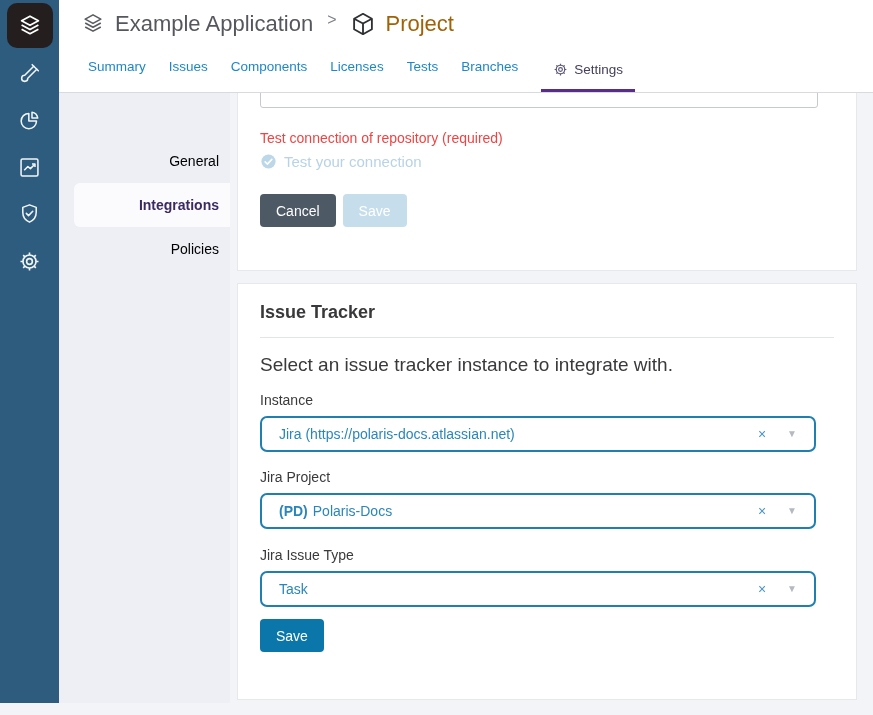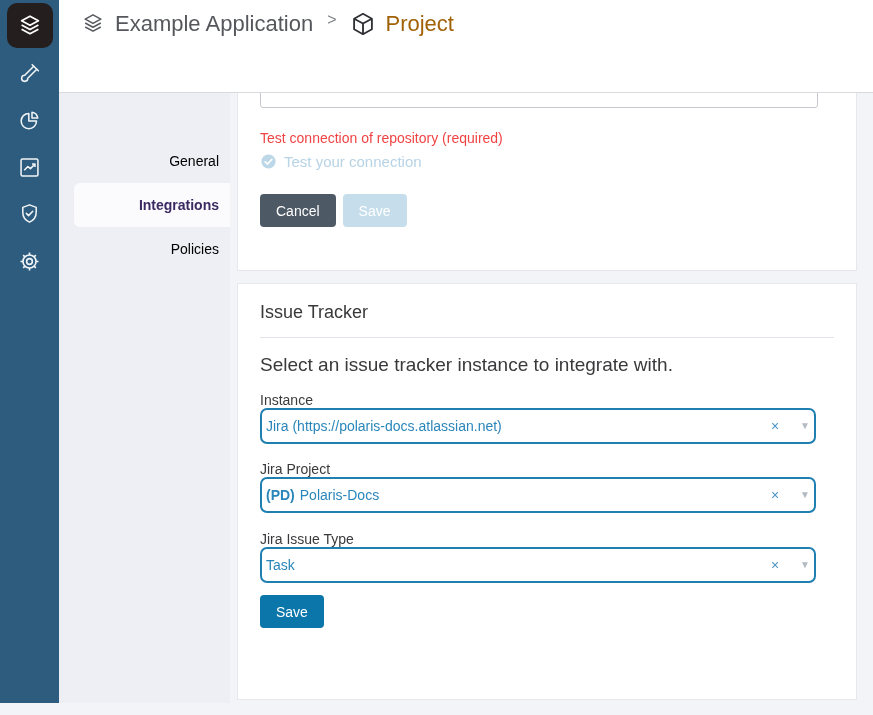--- a/index.html
+++ b/index.html
@@ -76,29 +76,29 @@
   .btn-row { margin-top:24px; display:flex; gap:7px; }
   .btn {
     height:33px; border:none; border-radius:4px; padding:4px 16px;
     font-family:"Liberation Sans", sans-serif; font-size:14px; color:#fff; cursor:pointer;
   }
   .btn.dark { background:#4d5964; }
   .btn.disabled { background:#c6deec; cursor:default; }
   .btn.primary { background:#0a76a9; }
 
   .card-issue { margin-top:12px; height:417px; padding:0 22px; }
-  .it-title { margin-top:17px; font-size:18px; font-weight:400; color:#39393b; line-height:22px; }
+  .it-title { margin-top:17px; font-size:18px; font-weight:700; color:#39393b; line-height:22px; }
   .it-divider { margin-top:14px; border:none; border-top:1px solid #e3e4e9; }
   .it-desc { margin-top:19px; font-size:19px; color:#3a3a3c; line-height:16px; }
   .sel-label { display:block; margin-top:19px; font-size:14px; color:#3a3a3c; line-height:16px; }
   .sel-label.tight { margin-top:17px; }
   .select {
-    width:556px; height:36px; background:#fff;
+    margin-top:8px; width:556px; height:36px; background:#fff;
     border:2px solid #1f7fb1; border-radius:7px;
-    display:flex; align-items:center; padding:0 4px; cursor:pointer;
+    display:flex; align-items:center; padding:0 17px; cursor:pointer;
   }
   .sel-value { flex:1; font-size:14px; color:#2a86ba; white-space:nowrap; overflow:hidden; }
   .sel-value b { font-weight:bold; margin-right:5px; }
   .sel-clear { font-size:14px; color:#4a94c6; margin-right:21px; cursor:pointer; line-height:1; }
   .sel-caret { font-size:10px; color:#b4bac2; cursor:pointer; line-height:1; }
   .save-primary { margin-top:12px; }
 </style>
 </head>
 <body>
 
@@ -158,20 +158,38 @@
     <span class="bc-app">Example Application</span>
     <span class="bc-sep">&gt;</span>
     <span class="bc-icon dark">
       <svg viewBox="0 0 24 24" fill="none" stroke="currentColor" stroke-width="1.7" stroke-linejoin="round" width="26" height="26">
         <path d="M12 2.6 L20.2 7.1 V16.9 L12 21.4 L3.8 16.9 V7.1 Z"></path>
         <path d="M3.8 7.1 L12 11.6 L20.2 7.1 M12 11.6 V21.4"></path>
       </svg>
     </span>
     <span class="bc-project">Project</span>
   </div>
+  <nav class="tabs">
+    <a class="tab">Summary</a>
+    <a class="tab">Issues</a>
+    <a class="tab">Components</a>
+    <a class="tab">Licenses</a>
+    <a class="tab">Tests</a>
+    <a class="tab">Branches</a>
+    <a class="tab active">
+      <span class="tab-gear">
+        <svg viewBox="0 0 24 24" fill="none" stroke="currentColor" stroke-width="1.9" width="15" height="15">
+          <circle cx="12" cy="12" r="3"></circle>
+          <circle cx="12" cy="12" r="6.8"></circle>
+          <path d="M12 5.2 V2.6 M12 21.4 v-2.6 M5.2 12 H2.6 M21.4 12 h-2.6 M7.2 7.2 L5.4 5.4 M16.8 16.8 l1.8 1.8 M16.8 7.2 l1.8 -1.8 M7.2 16.8 l-1.8 1.8"></path>
+        </svg>
+      </span>
+      <span>Settings</span>
+    </a>
+  </nav>
 </header>
 
 <nav class="nav-panel">
   <div class="nav-item">General</div>
   <div class="nav-item active">Integrations</div>
   <div class="nav-item">Policies</div>
 </nav>
 
 <main class="content">
 

